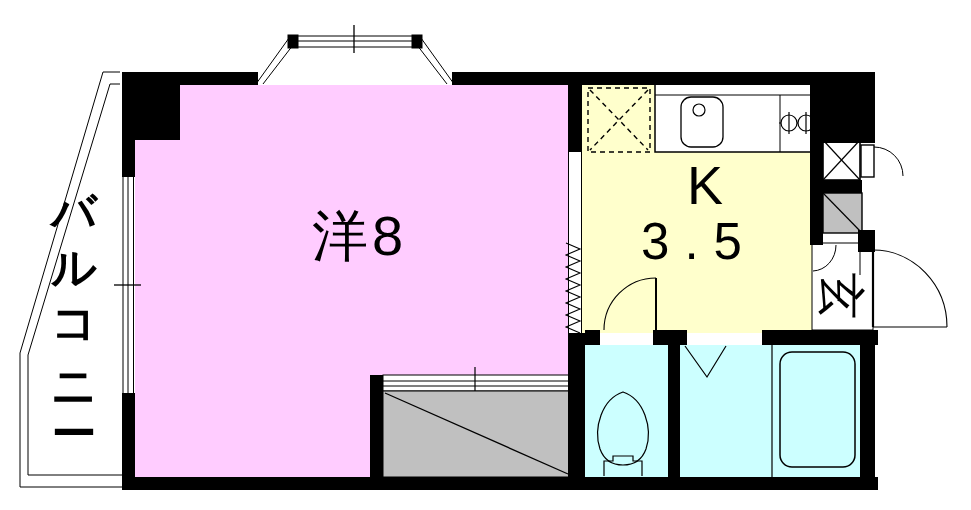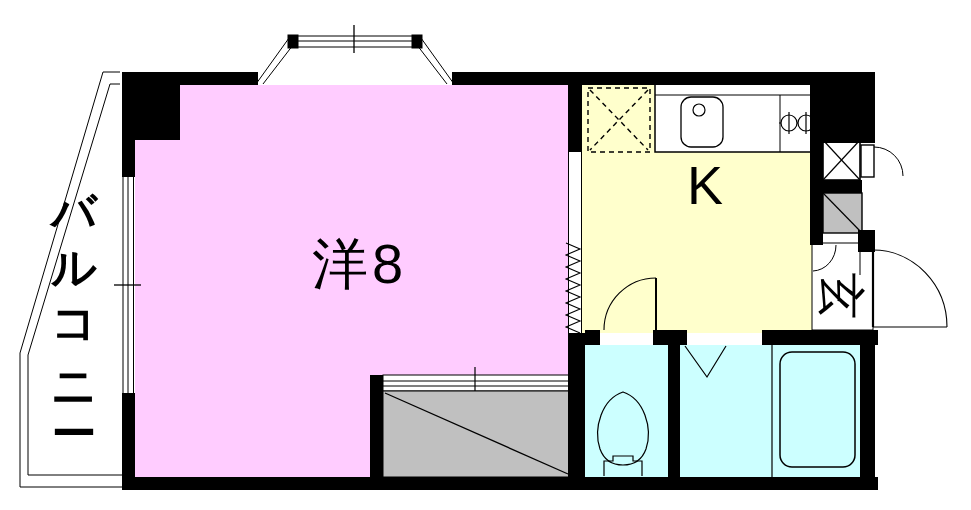--- a/index.html
+++ b/index.html
@@ -1,20 +1,20 @@
 <!DOCTYPE html>
 <html><head>
 <meta charset="utf-8">
 <style>
   html,body{margin:0;padding:0;background:#fff;}
   #plan{position:relative;width:971px;height:510px;background:#fff;overflow:hidden;
         font-family:"Liberation Sans","DejaVu Sans",sans-serif;}
   svg{position:absolute;left:0;top:0;}
   .lbl{position:absolute;color:#000;white-space:nowrap;line-height:1;}
-  .lbl-room{left:262px;top:236px;width:195px;text-align:center;font-size:56px;letter-spacing:4px;}
+  .lbl-room{left:262px;top:208px;width:195px;text-align:center;font-size:56px;letter-spacing:4px;}
   .lbl-k{left:640px;top:158px;width:130px;text-align:center;font-size:54px;}
   .lbl-ksize{left:606px;top:216px;width:186px;text-align:center;font-size:51px;letter-spacing:15px;}
   .lbl-genkan{left:811px;top:269px;width:54px;height:54px;text-align:center;font-size:47px;
               transform:rotate(90deg);}
   .lbl-balcony{left:52px;top:160px;font-size:45px;font-weight:bold;
                writing-mode:vertical-rl;text-orientation:mixed;letter-spacing:11px;}
 </style>
 </head>
 <body>
 
@@ -140,15 +140,16 @@
   </g>
   <g>
     <line x1="873" y1="250" x2="873" y2="327" stroke="#000" stroke-width="2.2"></line>
     <line x1="873" y1="327" x2="947" y2="327" stroke="#000" stroke-width="1.2"></line>
     <path d="M873,250 A74,77 0 0 1 947,327" fill="none" stroke="#000" stroke-width="1.1"></path>
   </g>
 </svg>
 
 <div class="lbl lbl-room">洋8</div>
 <div class="lbl lbl-k">K</div>
+<div class="lbl lbl-ksize">3.5</div>
 <div class="lbl lbl-genkan">玄</div>
 <div class="lbl lbl-balcony">バルコニー</div>
 </div>
 
 </body></html>

